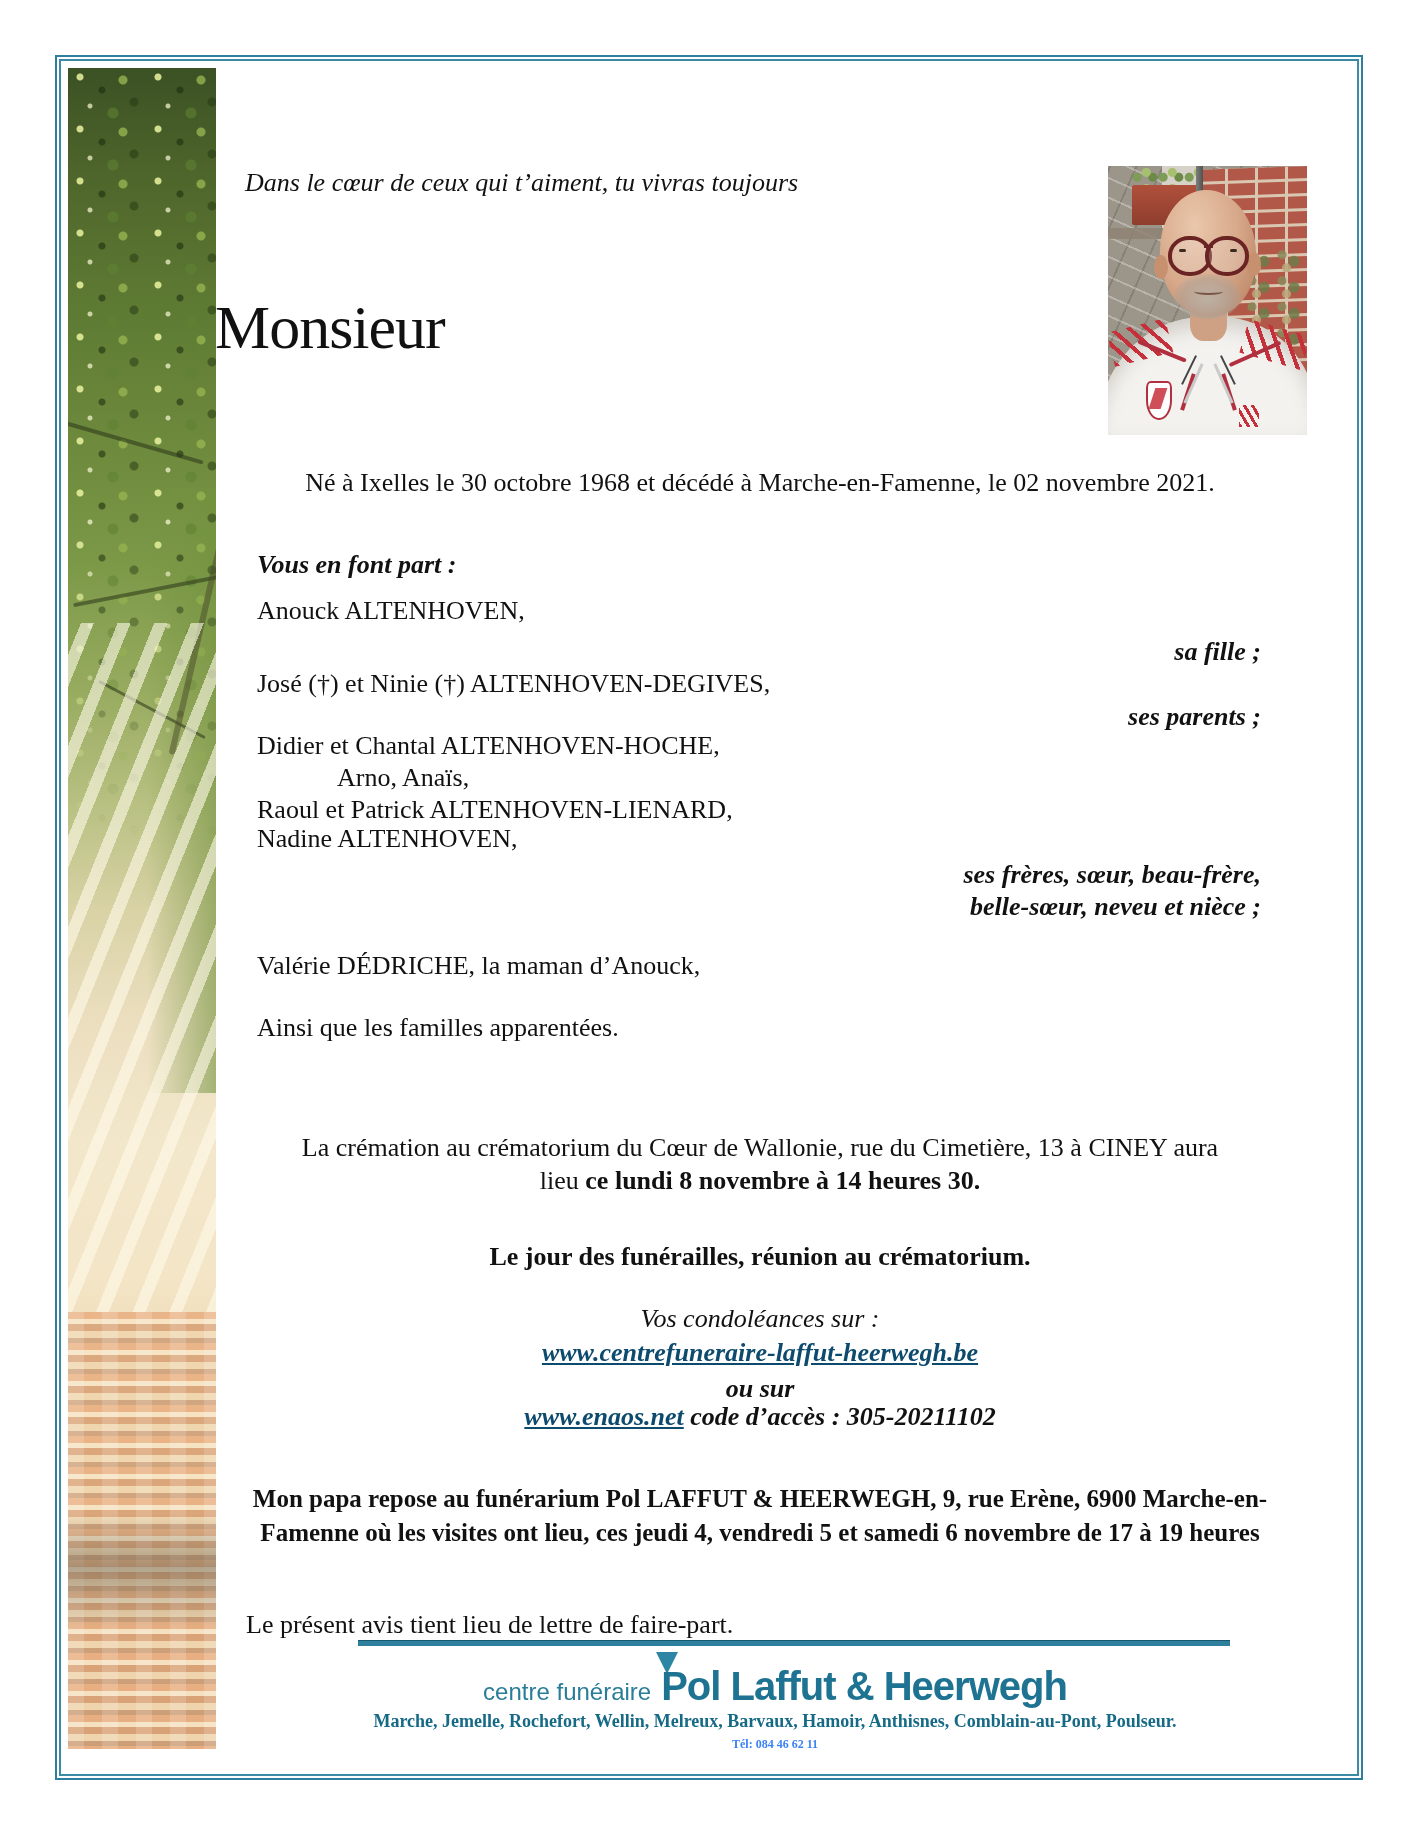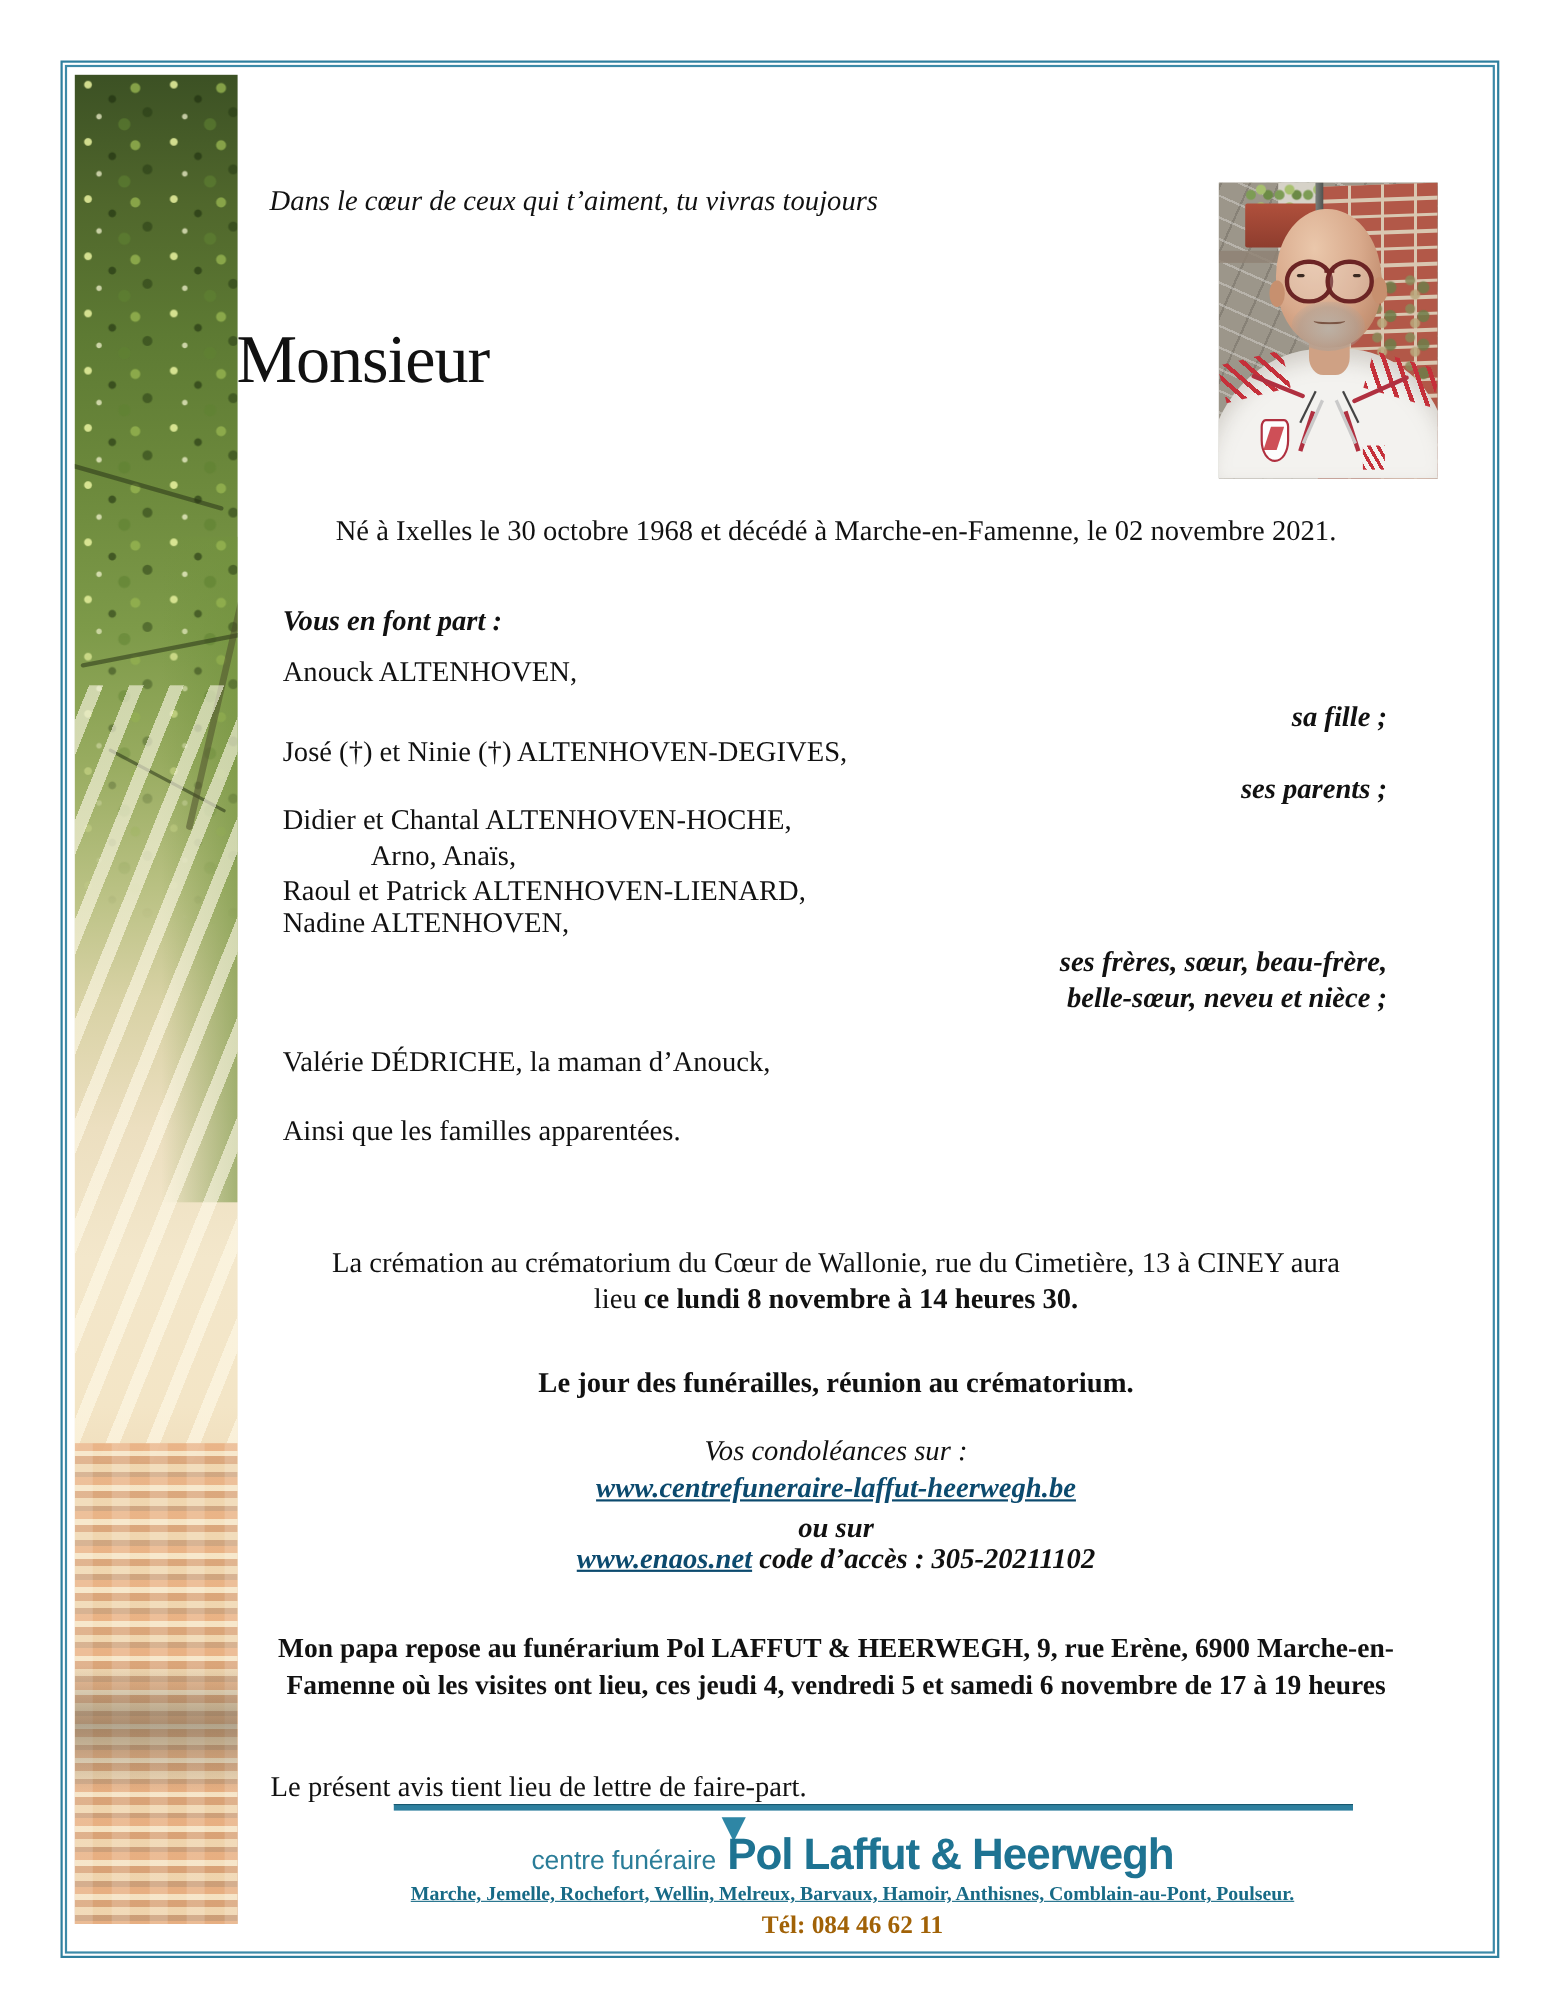--- a/index.html
+++ b/index.html
@@ -119,22 +119,22 @@
   .i{font-style:italic;}
   .link{color:#0c4a6e;font-weight:bold;font-style:italic;text-decoration:underline;}
   .papa{left:225px;top:1482px;width:1070px;text-align:center;font-size:25px;font-weight:bold;line-height:34px;}
   .notice{left:246px;top:1610px;font-size:26px;}
   .sepline{left:358px;top:1640px;width:872px;height:5px;background:#2e7f9e;border-top:1px solid #17586f;}
   .logotri{left:656px;top:1652px;width:0;height:0;border-left:11px solid transparent;border-right:11px solid transparent;border-top:22px solid #2e86a5;}
   .brandrow{left:215px;top:1664px;width:1120px;display:flex;justify-content:center;align-items:baseline;gap:10px;
     font-family:"Liberation Sans",sans-serif;}
   .brand-small{font-size:24px;color:#2a7d98;}
   .brand-large{font-size:40px;font-weight:bold;color:#1e7392;letter-spacing:-1px;}
-  .towns{left:215px;top:1711px;width:1120px;text-align:center;font-size:18px;font-weight:bold;color:#176a86;text-decoration:underline;}
-  .phone{left:215px;top:1737px;width:1120px;text-align:center;font-size:23px;font-weight:bold;color:#a16207;}
+  .towns{left:215px;top:1711px;width:1120px;text-align:center;font-size:18px;font-weight:bold;color:#176a86;}
+  .phone{left:215px;top:1737px;width:1120px;text-align:center;font-size:12px;font-weight:bold;color:#3b82f6;}
 </style>
 </head>
 <body>
 
 <div class="frame">
   <div class="frame-inner"></div>
 </div>
 
 <div class="strip">
   <div class="strip-rightgreen"></div>

